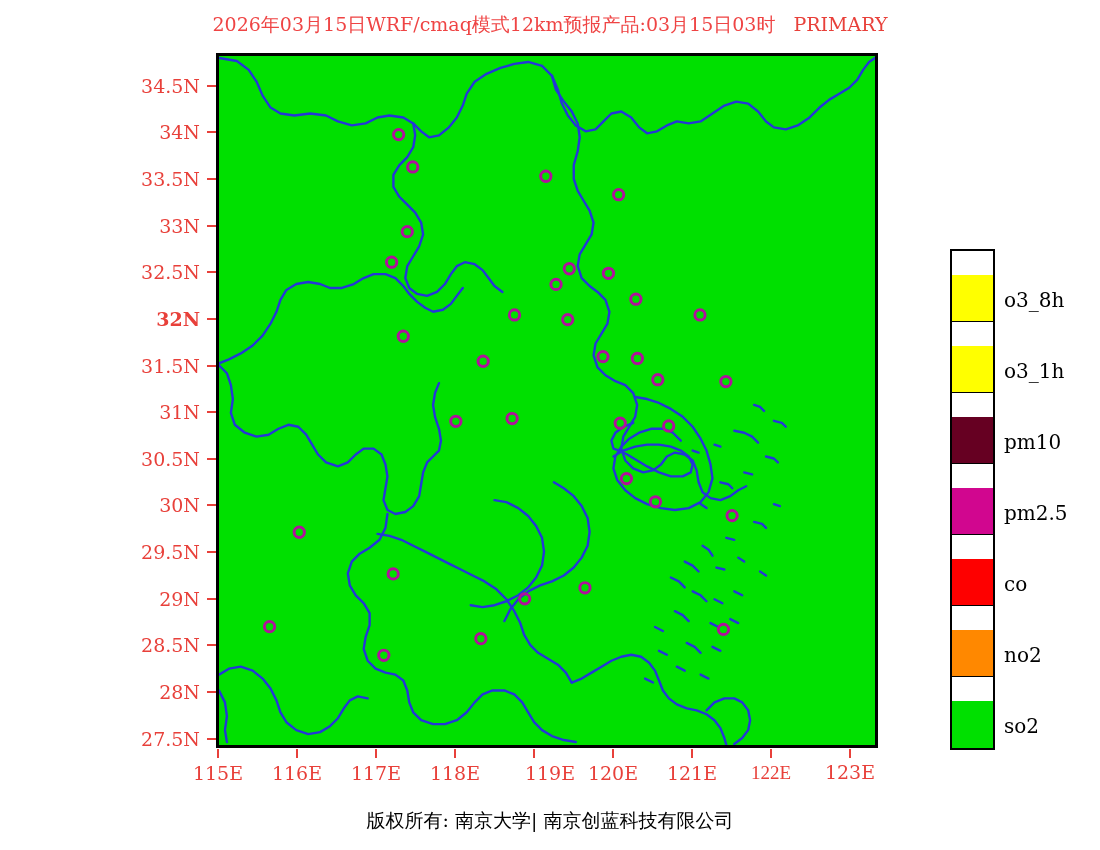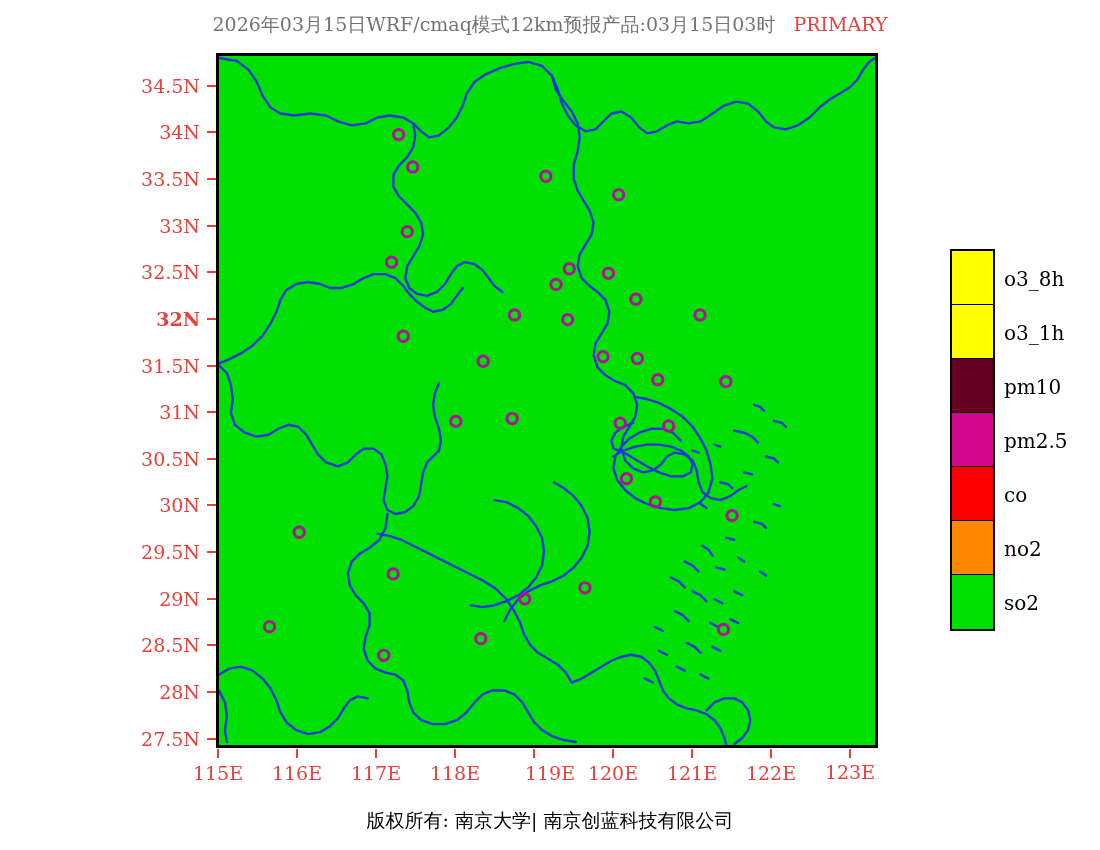--- a/index.html
+++ b/index.html
@@ -22,21 +22,21 @@
     top: 12px;
     width: 1100px;
     text-align: center;
     white-space: nowrap;
     font-family: "DejaVu Serif", serif;
     font-size: 19px;
     letter-spacing: 0px;
     color: #000000;
   }
   #title-bar .title-main {
-    color: #737373;
+    color: #ef4444;
   }
   #title-bar .title-primary {
     color: #e8403a;
     margin-left: 18px;
     font-family: "DejaVu Serif", serif;
   }
 
   
   #plot-frame {
     position: absolute;
@@ -109,21 +109,22 @@
   #legend {
     position: absolute;
     left: 950px;
     top: 249px;
     width: 41px;
     border: 2px solid #000000;
     box-sizing: content-box;
   }
   .legend-row {
     position: relative;
-    height: 54px;
+    height: 47px;
+    margin-top: 24px;
   }
   .legend-swatch {
     width: 41px;
     height: 100%;
     box-sizing: border-box;
     border-bottom: 1px solid #000000;
   }
   .legend-row:last-child .legend-swatch {
     border-bottom: none;
   }
@@ -299,21 +300,21 @@
     <div class="axis-label x-label" style="left: 375.97px; top: 762px;">117E</div>
     <div class="tick tick-x" style="left: 374.97px;"></div>
     <div class="axis-label x-label" style="left: 454.968px; top: 762px;">118E</div>
     <div class="tick tick-x" style="left: 453.968px;"></div>
     <div class="axis-label x-label" style="left: 533.965px; top: 762px; margin-left: 16px;">119E</div>
     <div class="tick tick-x" style="left: 532.965px;"></div>
     <div class="axis-label x-label" style="left: 612.963px; top: 762px;">120E</div>
     <div class="tick tick-x" style="left: 611.963px;"></div>
     <div class="axis-label x-label" style="left: 691.961px; top: 762px;">121E</div>
     <div class="tick tick-x" style="left: 690.961px;"></div>
-    <div class="axis-label x-label" style="left: 770.958px; top: 762px;">122E</div>
+    <div class="axis-label x-label" style="left: 770.958px; top: 762px; font-family: Liberation Serif, serif;">122E</div>
     <div class="tick tick-x" style="left: 769.958px;"></div>
     <div class="axis-label x-label" style="left: 849.956px; top: 761px;">123E</div>
     <div class="tick tick-x" style="left: 848.956px;"></div>
   </div>
 
 <div id="legend">
     <div class="legend-row">
       <div class="legend-swatch" style="background: rgb(255, 255, 0);"></div>
       <div class="legend-text">o3_8h</div>
     </div>

